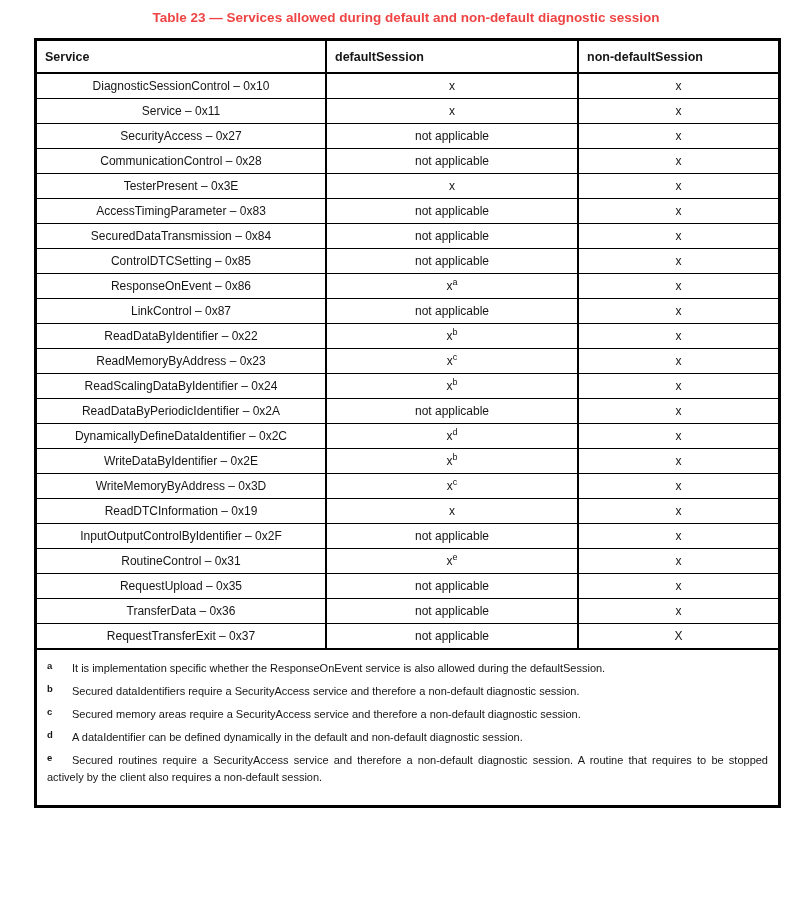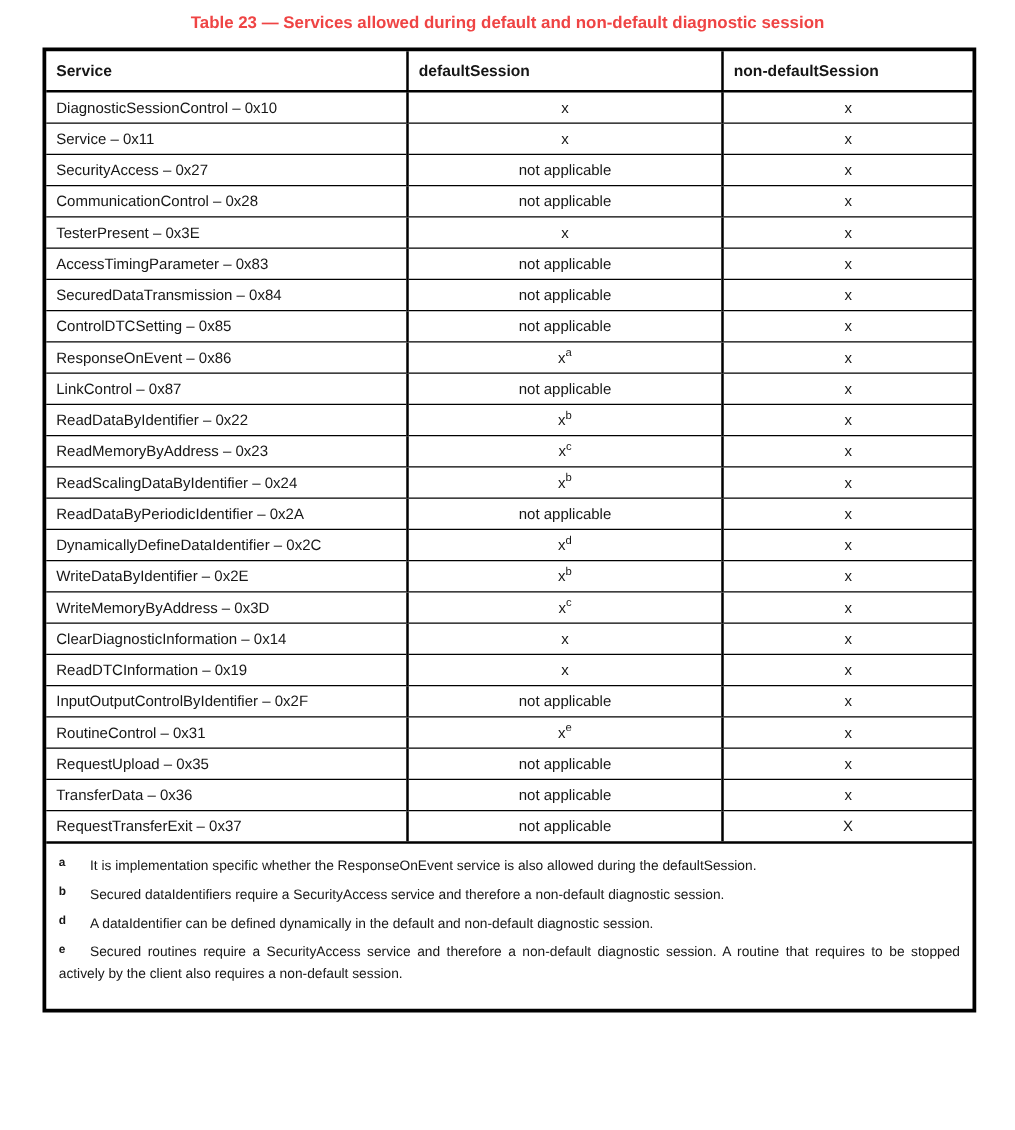--- a/index.html
+++ b/index.html
@@ -38,21 +38,21 @@
     height: 32px;
     border-bottom: 2px solid #000000;
     vertical-align: middle;
   }
   td {
     font-size: 12px;
     height: 25px;
     vertical-align: middle;
     border-top: 1px solid #000000;
   }
-  td.svc { text-align: left; padding: 0 8px; }
+  td.svc { text-align: center; padding: 0 8px; }
   td.val { text-align: center; padding: 2px 4px; }
   .bdr { border-right: 2px solid #000000; }
   sup.note {
     font-size: 9px;
     line-height: 0;
     vertical-align: super;
   }
   .footnotes {
     border-top: 2px solid #000000;
     padding: 10px 10px 20px 10px;
@@ -171,25 +171,20 @@
             <td class="svc bdr">WriteDataByIdentifier – 0x2E</td>
             <td class="val bdr"><span>x</span><sup class="note">b</sup></td>
             <td class="val">x</td>
           </tr>
         <tr>
             <td class="svc bdr">WriteMemoryByAddress – 0x3D</td>
             <td class="val bdr"><span>x</span><sup class="note">c</sup></td>
             <td class="val">x</td>
           </tr>
         <tr>
-            <td class="svc bdr">ClearDiagnosticInformation – 0x14</td>
-            <td class="val bdr"><span>x</span><sup class="note"></sup></td>
-            <td class="val">x</td>
-          </tr>
-        <tr>
             <td class="svc bdr">ReadDTCInformation – 0x19</td>
             <td class="val bdr"><span>x</span><sup class="note"></sup></td>
             <td class="val">x</td>
           </tr>
         <tr>
             <td class="svc bdr">InputOutputControlByIdentifier – 0x2F</td>
             <td class="val bdr"><span>not applicable</span><sup class="note"></sup></td>
             <td class="val">x</td>
           </tr>
         <tr>
@@ -211,17 +206,18 @@
             <td class="svc bdr">RequestTransferExit – 0x37</td>
             <td class="val bdr"><span>not applicable</span><sup class="note"></sup></td>
             <td class="val">X</td>
           </tr>
       </tbody>
     </table>
 
     <div class="footnotes">
       <div class="footnote"><span class="fn-letter">a</span><span>It is implementation specific whether the ResponseOnEvent service is also allowed during the defaultSession.</span></div>
       <div class="footnote"><span class="fn-letter">b</span><span>Secured dataIdentifiers require a SecurityAccess service and therefore a non-default diagnostic session.</span></div>
+      <div class="footnote"><span class="fn-letter">c</span><span>Secured memory areas require a SecurityAccess service and therefore a non-default diagnostic session.</span></div>
       <div class="footnote"><span class="fn-letter">d</span><span>A dataIdentifier can be defined dynamically in the default and non-default diagnostic session.</span></div>
       <div class="footnote fn-justify"><span class="fn-letter">e</span><span>Secured routines require a SecurityAccess service and therefore a non-default diagnostic session. A routine that requires to be stopped actively by the client also requires a non-default session.</span></div>
     </div>
   </div>
 </div>
 
 </body></html>

